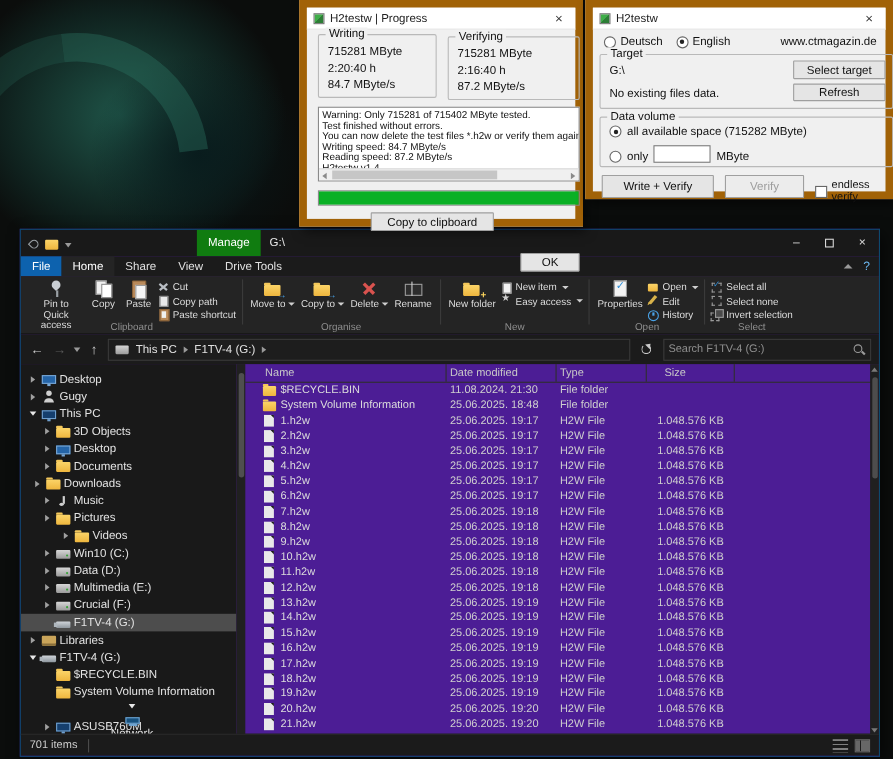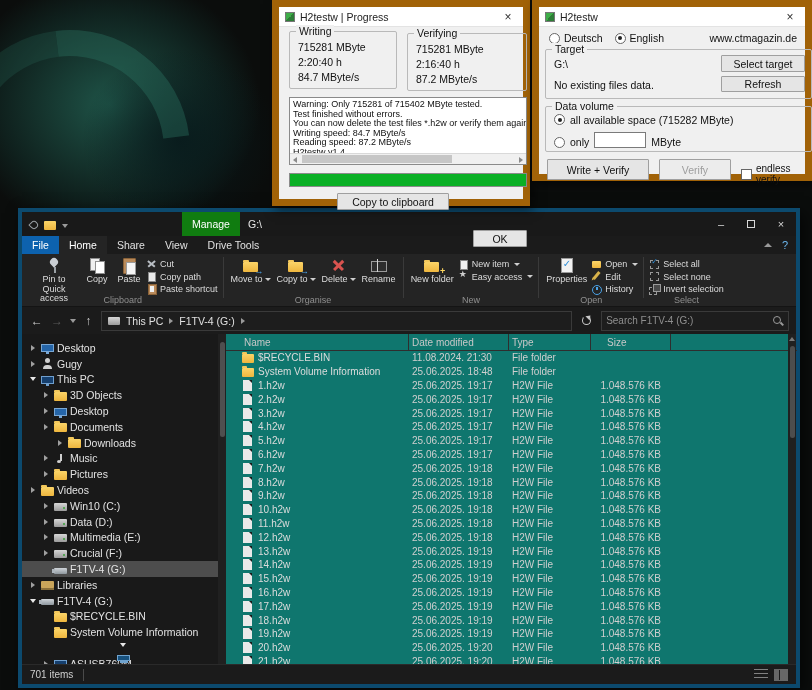--- a/index.html
+++ b/index.html
@@ -46,21 +46,21 @@
   .pbar-fill { height:100%; }
 
   
   #h2-main { left:532px; top:0; width:280px; height:181px; }
   #h2-main .langrow { position:absolute; left:10px; top:25px; right:8px; display:flex; align-items:center; gap:4px; }
   #h2-main .site { margin-left:auto; font-size:10.5px; color:#111; }
   .rlab { margin-right:8px; }
   .field { background:#fff; border:1px solid #7a7a7a; height:16px; width:52px; }
 
   
-  #explorer { position:absolute; left:18px; top:208px; width:782px; height:480px; background:#0f766e; border:4px solid #0c4a6e; box-shadow:4px 5px 14px rgba(0,0,0,.6); color:#dcdcdc; }
+  #explorer { position:absolute; left:18px; top:208px; width:782px; height:480px; background:#4c1d95; border:1px solid #0c4a6e; box-shadow:4px 5px 14px rgba(0,0,0,.6); color:#dcdcdc; }
   .etitle { position:absolute; left:0; top:0; right:0; height:24px; background:#191919; display:flex; align-items:center; }
   .qat { display:flex; align-items:center; gap:6px; padding-left:8px; }
   .qat-ic { width:12px; height:12px; position:relative; }
   .qat-folder { background:linear-gradient(#fbd468,#eeb63e); height:9px; margin-top:2px; border-radius:1px; }
   .qat-pin { border:1.5px solid #9aa0a5; border-radius:50% 50% 50% 0; width:8px; height:8px; transform:rotate(45deg); margin-top:2px; }
   .qat-chev { width:0; height:0; border-left:3px solid transparent; border-right:3px solid transparent; border-top:4px solid #9a9a9a; margin-top:4px; }
   .manage-tab { position:absolute; left:160px; top:0; width:58px; height:24px; background:#107c10; color:#fff; font-size:10.5px; display:flex; align-items:center; justify-content:center; }
   .etitle-text { position:absolute; left:226px; top:0; height:24px; display:flex; align-items:center; font-size:10.5px; color:#e8e8e8; }
   .wbtns { position:absolute; right:0; top:0; height:24px; display:flex; }
   .wbtn { width:30px; height:24px; display:flex; align-items:center; justify-content:center; color:#d8d8d8; font-size:11px; }
@@ -412,36 +412,36 @@
         <div class="titem" style="padding-left: 19px;">
           <span class="chev closed"></span>
           <span class="ti ti-desktop"></span>
           <span>Desktop</span>
         </div>
         <div class="titem" style="padding-left: 19px;">
           <span class="chev closed"></span>
           <span class="ti ti-folder"></span>
           <span>Documents</span>
         </div>
-        <div class="titem" style="padding-left: 33px;">
+        <div class="titem" style="padding-left: 10px;">
           <span class="chev closed"></span>
           <span class="ti ti-folder"></span>
           <span>Downloads</span>
         </div>
         <div class="titem" style="padding-left: 19px;">
           <span class="chev closed"></span>
           <span class="ti ti-music"></span>
           <span>Music</span>
         </div>
         <div class="titem" style="padding-left: 19px;">
           <span class="chev closed"></span>
           <span class="ti ti-folder"></span>
           <span>Pictures</span>
         </div>
-        <div class="titem" style="padding-left: 6px; text-align: center;">
+        <div class="titem" style="padding-left: 36px; text-align: center;">
           <span class="chev closed"></span>
           <span class="ti ti-folder"></span>
           <span>Videos</span>
         </div>
         <div class="titem" style="padding-left: 19px;">
           <span class="chev closed"></span>
           <span class="ti ti-drive"></span>
           <span>Win10 (C:)</span>
         </div>
         <div class="titem" style="padding-left: 19px;">

